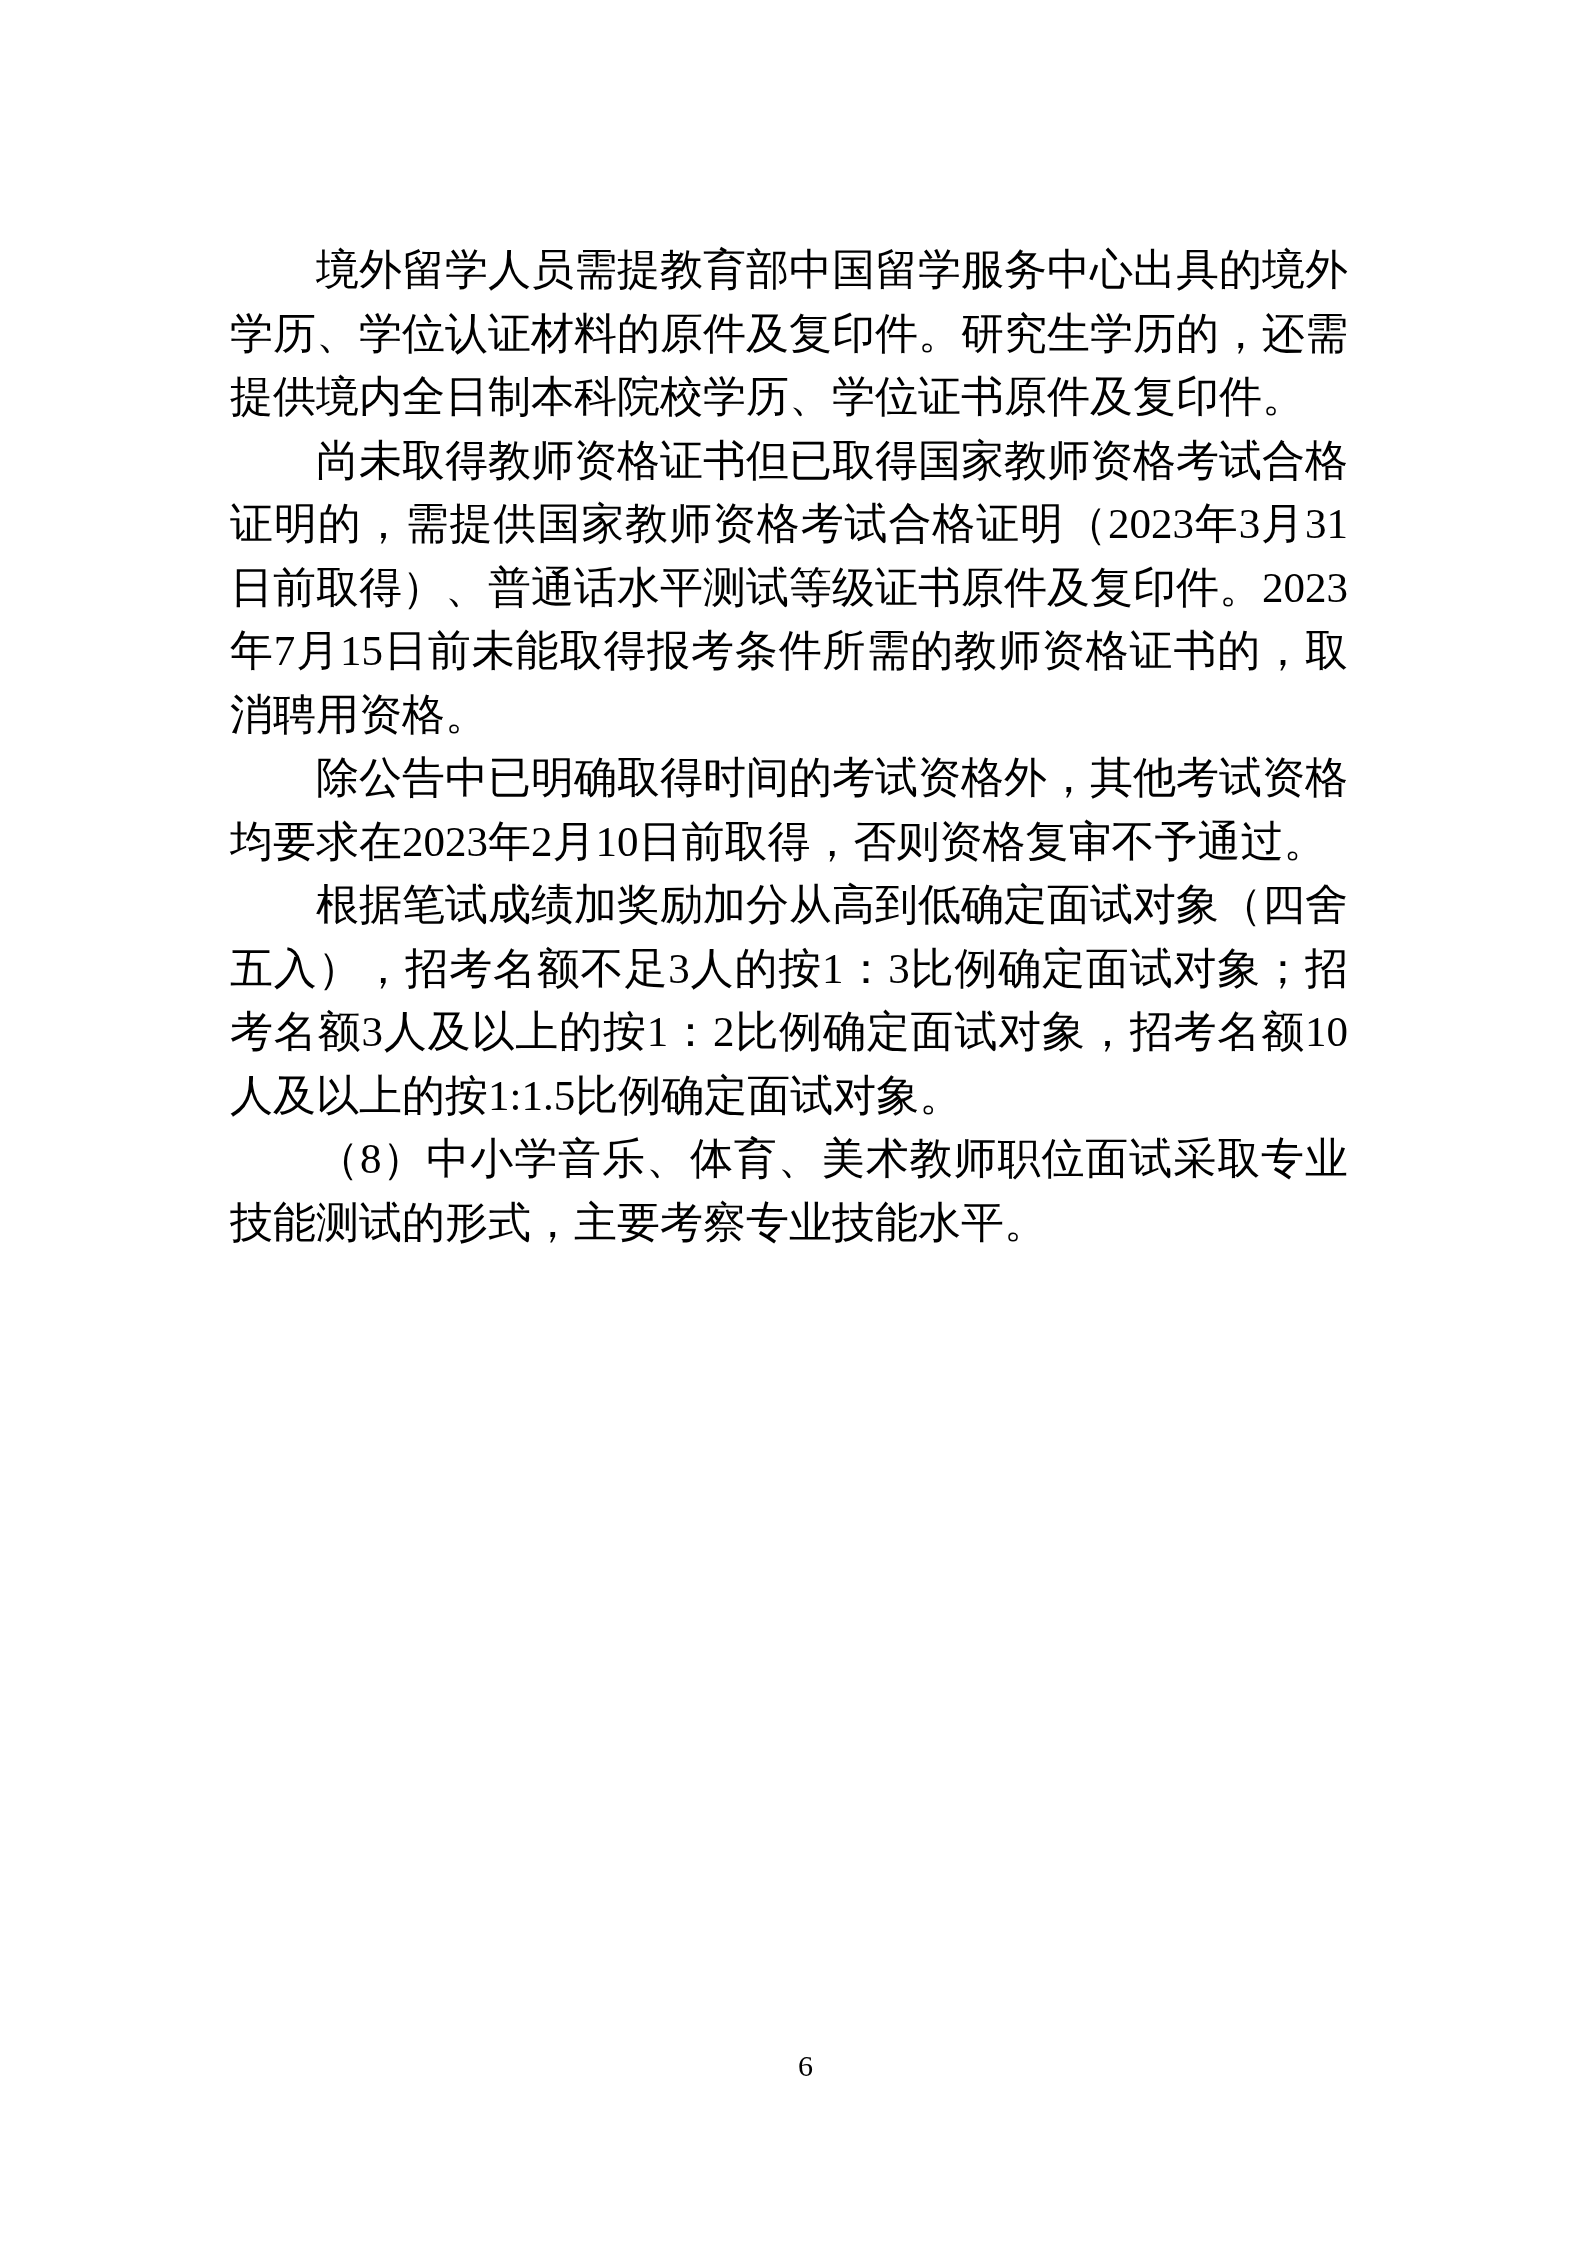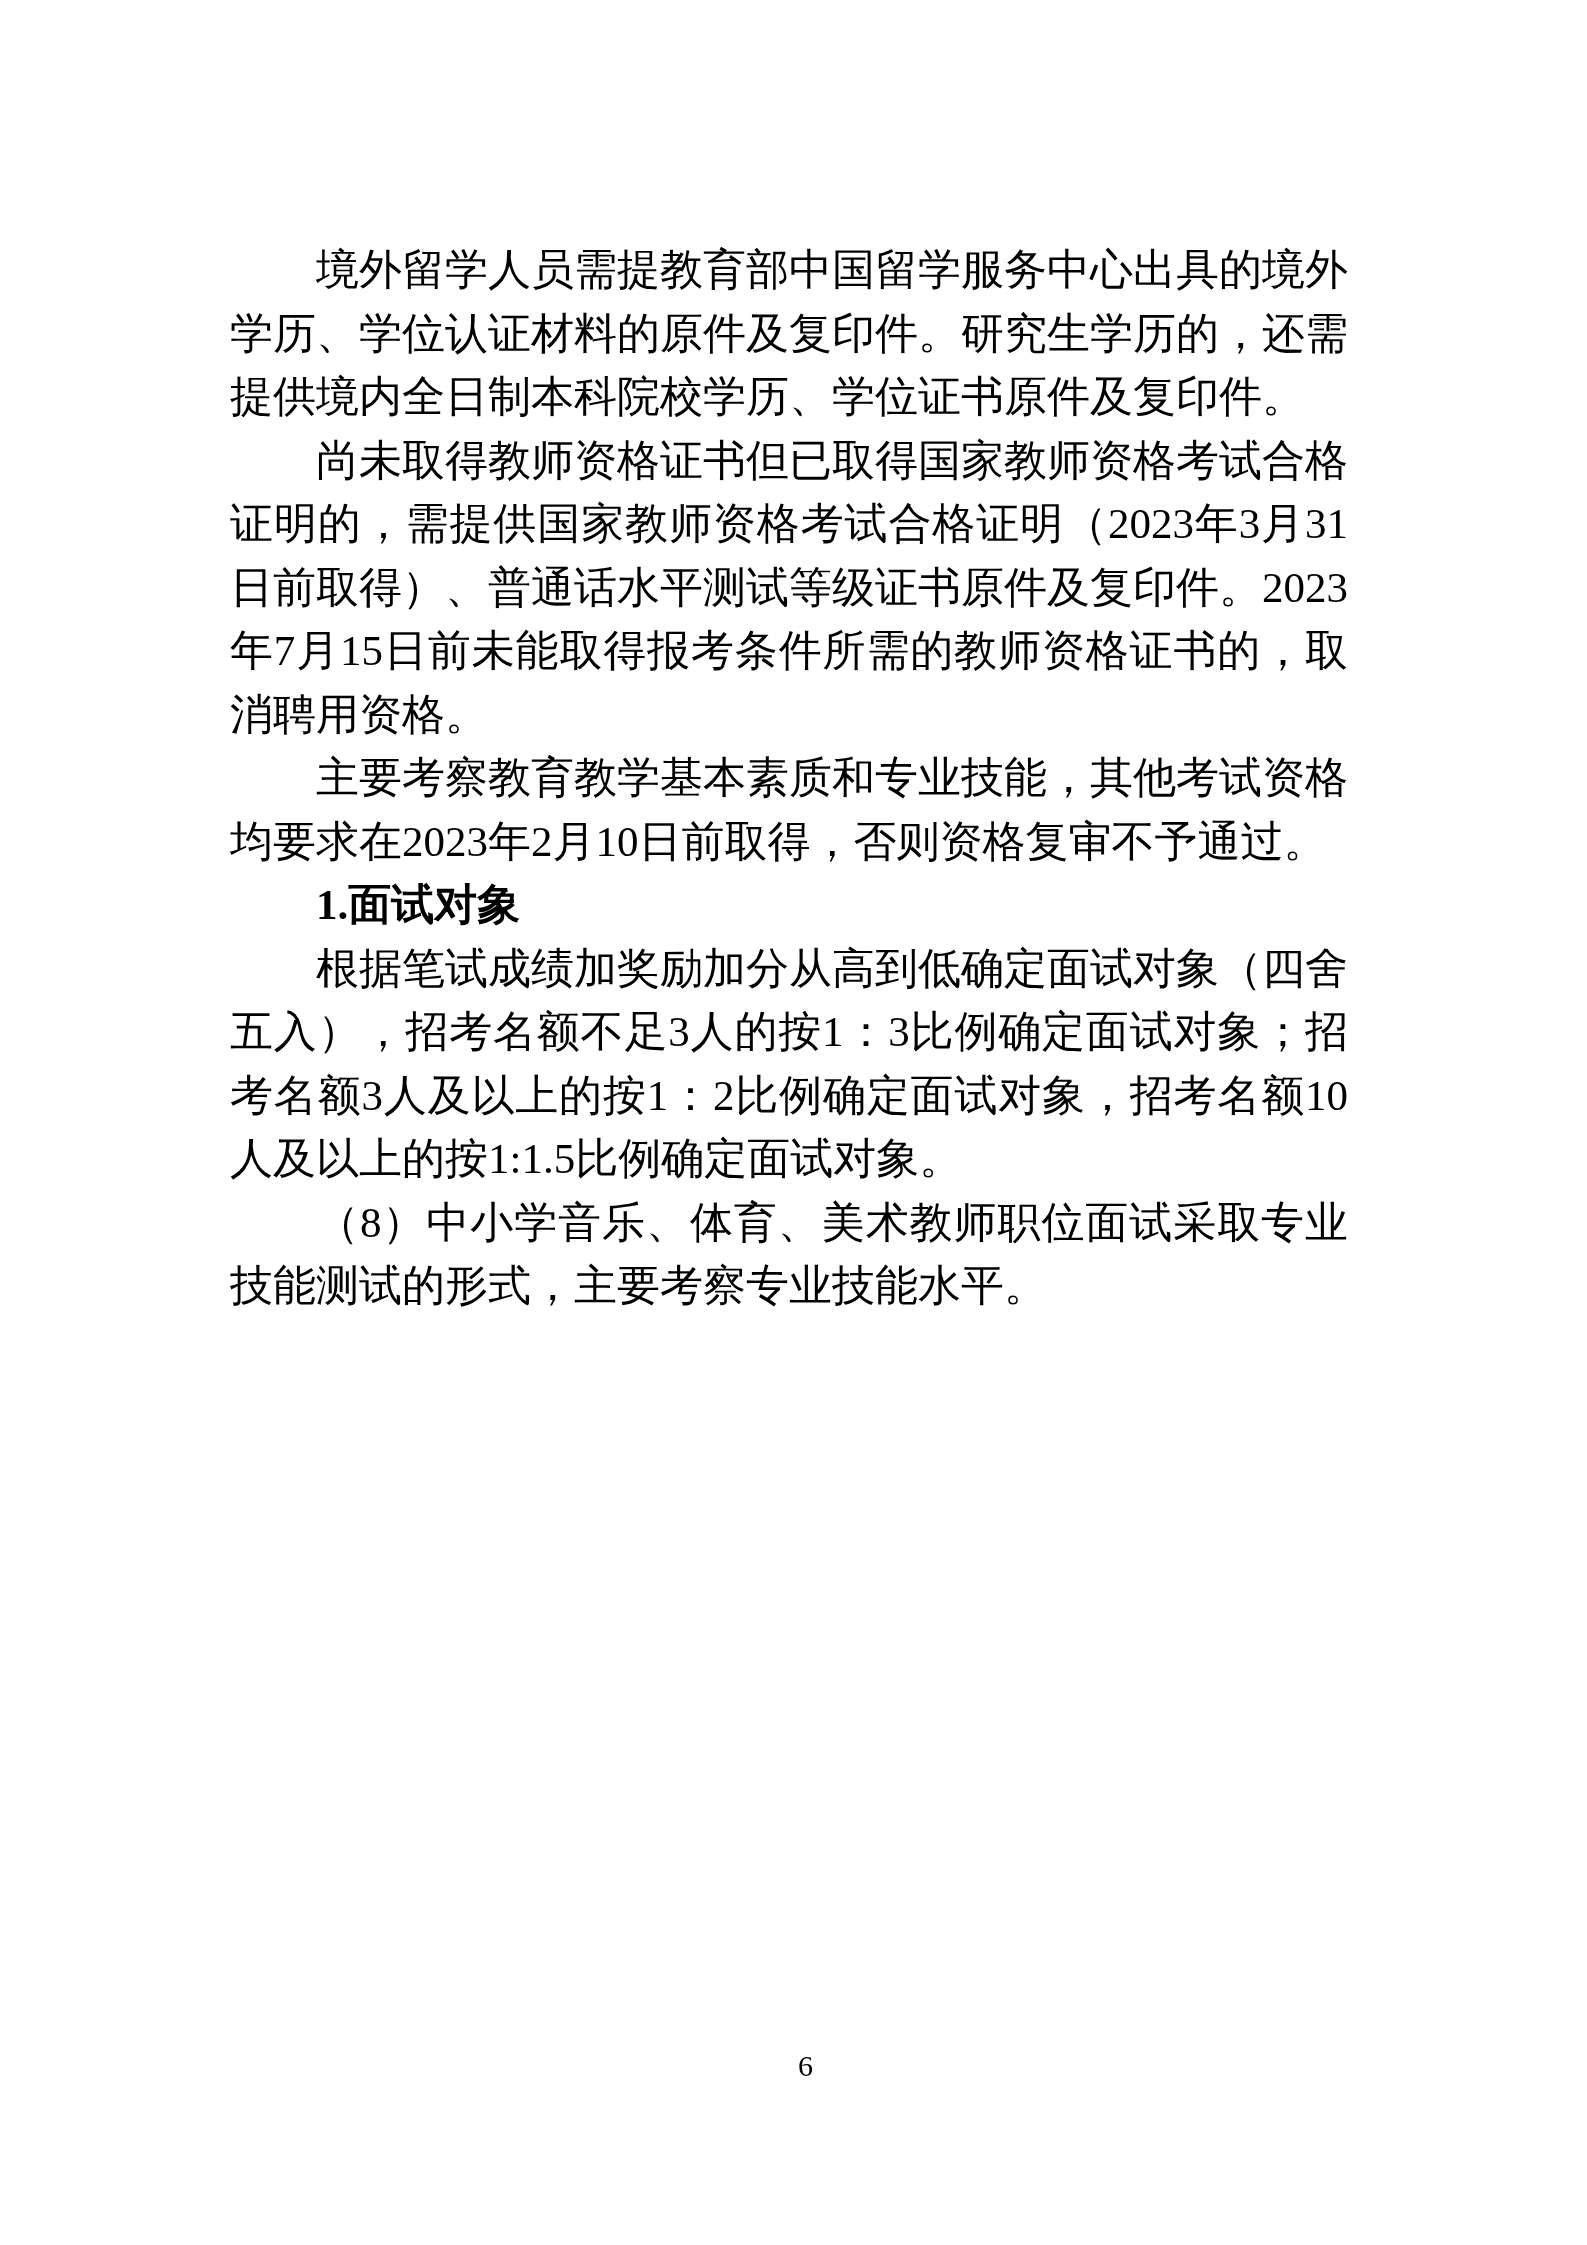--- a/index.html
+++ b/index.html
@@ -47,19 +47,18 @@
     line-height: 36px;
   }
 </style>
 </head>
 <body>
 
 <div class="page">
   <div class="content" id="document-body">
       <p class="body">境外留学人员需提教育部中国留学服务中心出具的境外学历、学位认证材料的原件及复印件。研究生学历的，还需提供境内全日制本科院校学历、学位证书原件及复印件。</p>
       <p class="body">尚未取得教师资格证书但已取得国家教师资格考试合格证明的，需提供国家教师资格考试合格证明（2023年3月31日前取得）、普通话水平测试等级证书原件及复印件。2023年7月15日前未能取得报考条件所需的教师资格证书的，取消聘用资格。</p>
-      <p class="body">主要考察教育教学基本素质和专业技能，其他考试资格均要求在2023年2月10日前取得，否则资格复审不予通过。</p>
-      <p class="heading">1.面试对象</p>
+      <p class="body">除公告中已明确取得时间的考试资格外，其他考试资格均要求在2023年2月10日前取得，否则资格复审不予通过。</p>
       <p class="body">根据笔试成绩加奖励加分从高到低确定面试对象（四舍五入），招考名额不足3人的按1：3比例确定面试对象；招考名额3人及以上的按1：2比例确定面试对象，招考名额10人及以上的按1:1.5比例确定面试对象。</p>
       <p class="body">（8）中小学音乐、体育、美术教师职位面试采取专业技能测试的形式，主要考察专业技能水平。</p>
     </div>
   <div class="page-number">6</div>
 </div>
 
 </body></html>

